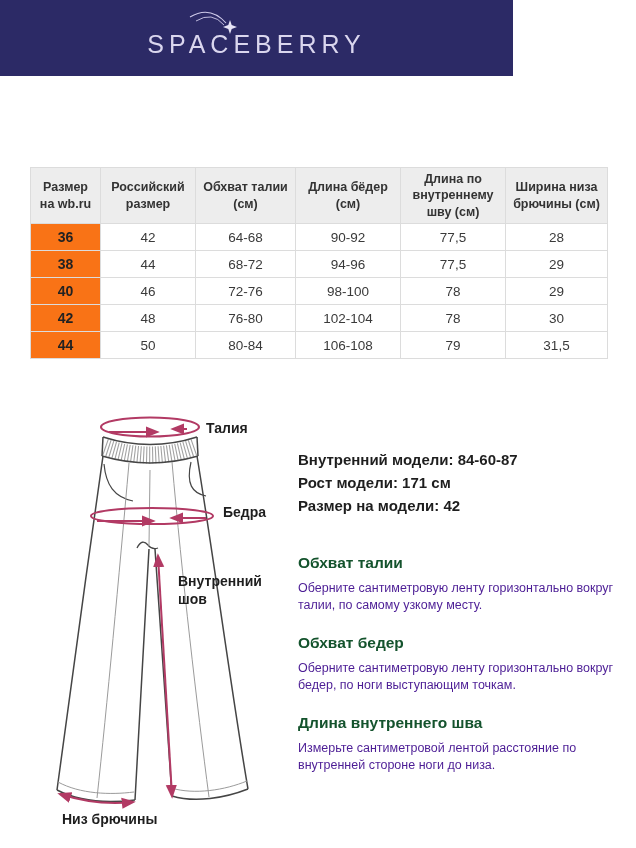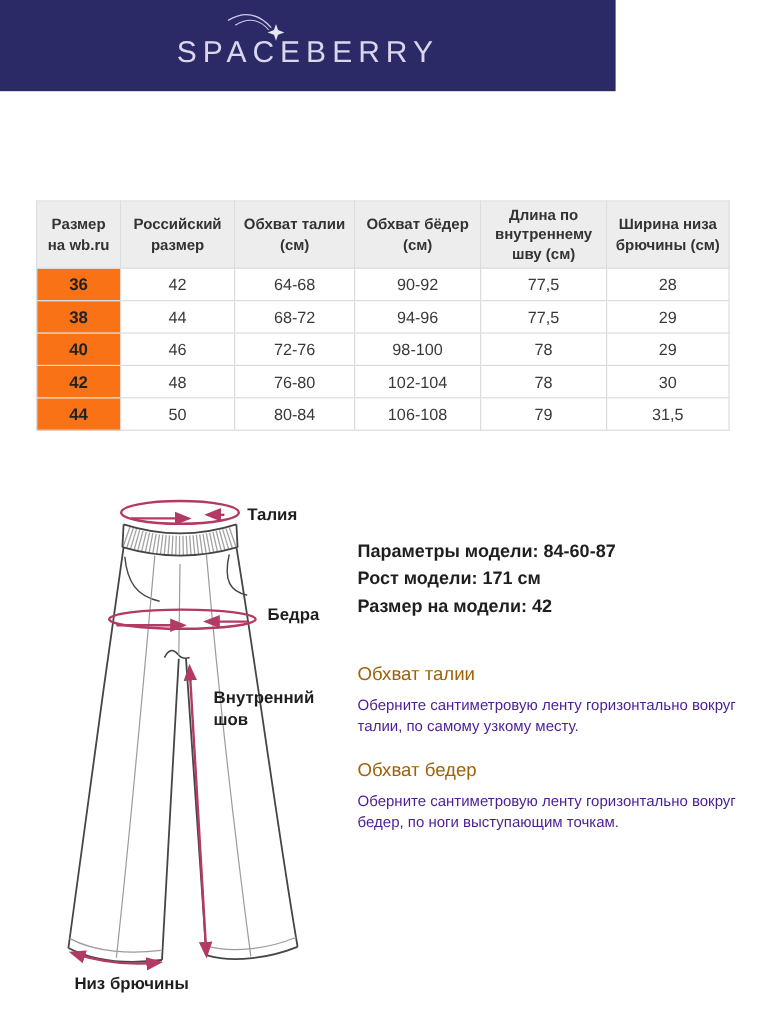--- a/index.html
+++ b/index.html
@@ -40,21 +40,21 @@
   .lbl-hips  { left:198px; top:97px; }
   .lbl-inseam{ left:153px; top:166px; width:92px; }
   .lbl-hem   { left:37px;  top:404px; }
 
   .info { position:absolute; left:298px; top:42px; width:322px; }
   .model-line { font-size:15px; line-height:23px; color:#1e1e1e; }
   .model-line .ml-label { font-weight:700; }
   .model-line .ml-value { font-weight:700; }
   .guide-section { margin-top:21px; }
   .guide-section.first { margin-top:37px; }
-  .gs-title { font-size:15.5px; font-weight:400; line-height:18px; margin-bottom:8px; color:#a16207; }
+  .gs-title { font-size:15.5px; font-weight:700; line-height:18px; margin-bottom:8px; color:#14532d; }
   .gs-text  { font-size:12.5px; line-height:16.5px; color:#4c1d95; }
 </style>
 </head>
 <body>
 
 <header class="brand-band">
   <div class="logo">
     <svg class="comet" width="190" height="34" viewBox="0 0 190 34">
       <path d="M28,13 Q48,1 64,19" fill="none" stroke="#cfcaea" stroke-width="1.1"></path>
       <path d="M34,17 Q50,7 62,21" fill="none" stroke="#cfcaea" stroke-width="0.9"></path>
@@ -72,21 +72,21 @@
         <col style="width:100px">
       <col style="width:105px">
         <col style="width:105px">
         <col style="width:102px">
     </colgroup>
     <thead>
       <tr>
         <th>Размер на wb.ru</th>
         <th>Российский размер</th>
         <th>Обхват талии (см)</th>
-        <th>Обхват бёдер (см)</th>
+        <th>Длина бёдер (см)</th>
         <th>Длина по внутреннему шву (см)</th>
         <th>Ширина низа брючины (см)</th>
       </tr>
     </thead>
     <tbody>
       <tr>
         <td class="rowhead">36</td>
         <td>42</td>
         <td>64-68</td>
         <td>90-92</td>
@@ -184,31 +184,35 @@
     </svg>
 
     <span class="dg-label lbl-waist">Талия</span>
     <span class="dg-label lbl-hips">Бедра</span>
     <span class="dg-label lbl-inseam">Внутренний шов</span>
     <span class="dg-label lbl-hem">Низ брючины</span>
   </div>
 
   <div class="info">
     <div class="model-line">
-      <span class="ml-label">Параметры модели:</span><span class="ml-value"> 84-60-87</span>
+      <span class="ml-label">Внутренний модели:</span><span class="ml-value"> 84-60-87</span>
     </div>
     <div class="model-line">
       <span class="ml-label">Рост модели:</span><span class="ml-value"> 171 см</span>
     </div>
     <div class="model-line">
       <span class="ml-label">Размер на модели:</span><span class="ml-value"> 42</span>
     </div>
 
     <div class="guide-section first">
       <div class="gs-title">Обхват талии</div>
       <p class="gs-text">Оберните сантиметровую ленту горизонтально вокруг талии, по самому узкому месту.</p>
     </div>
     <div class="guide-section">
       <div class="gs-title">Обхват бедер</div>
       <p class="gs-text">Оберните сантиметровую ленту горизонтально вокруг бедер, по ноги выступающим точкам.</p>
     </div>
+    <div class="guide-section">
+      <div class="gs-title">Длина внутреннего шва</div>
+      <p class="gs-text">Измерьте сантиметровой лентой расстояние по внутренней стороне ноги до низа.</p>
+    </div>
   </div>
 </section>
 
 </body></html>

